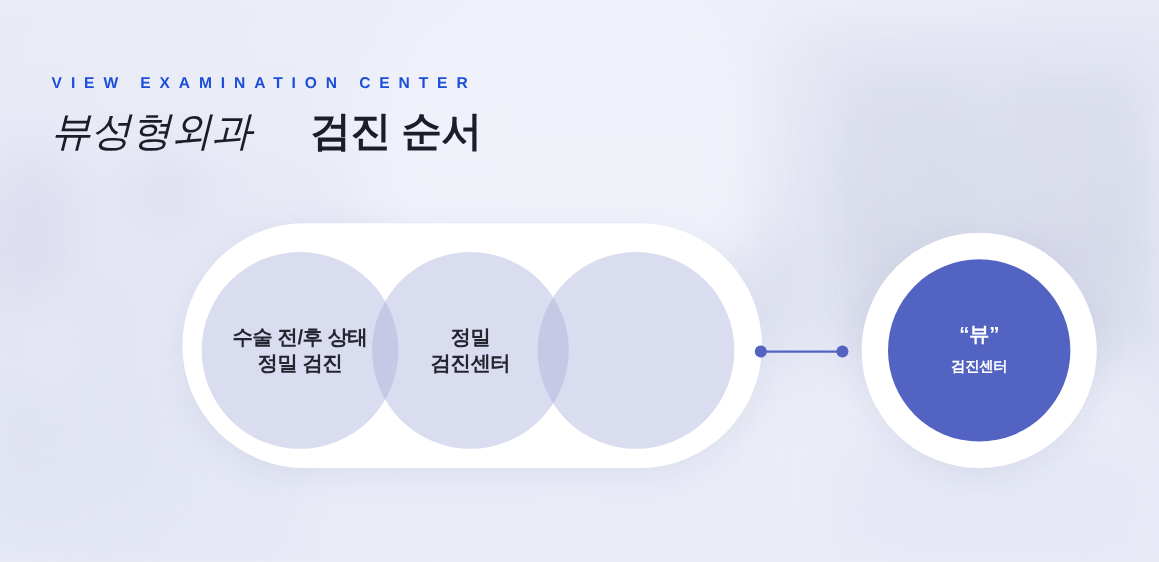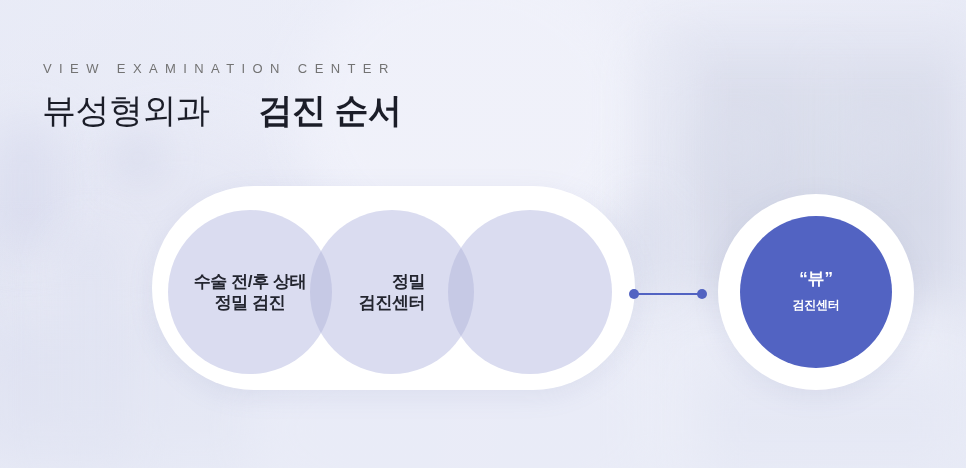--- a/index.html
+++ b/index.html
@@ -79,35 +79,35 @@
     position: absolute; inset: 0;
     background: linear-gradient(180deg, rgba(237,239,249,.45) 0%, rgba(235,237,248,.15) 45%, rgba(233,236,247,.55) 100%);
   }
 
   
   .eyebrow {
     position: absolute;
     left: 43px;
     top: 61px;
     font-size: 13px;
-    font-weight: 400;
+    font-weight: 700;
     letter-spacing: 7.4px;
-    color: #737373;
+    color: #1d4ed8;
     white-space: nowrap;
   }
   .headline {
     position: absolute;
     left: 42px;
     top: 88px;
     font-size: 34px;
     line-height: 44px;
     color: #1b1d28;
     white-space: nowrap;
   }
-  .headline .light { font-weight: 500; letter-spacing: -0.5px; }
+  .headline .light { font-weight: 500; letter-spacing: -0.5px; font-style: italic; }
   .headline .bold  { font-weight: 700; letter-spacing: -0.5px; margin-left: 40px; }
 
   
   .pill {
     position: absolute;
     left: 152px;
     top: 186px;
     width: 483px;
     height: 204px;
     background: #ffffff;
@@ -128,21 +128,21 @@
     text-align: center;
     font-size: 17px;
     line-height: 21px;
     font-weight: 700;
     color: #23252f;
     letter-spacing: -0.4px;
     white-space: nowrap;
     transform: translate(-50%, -50%);
   }
   #lbl1 { left: 250px; top: 292px; }
-  #lbl2 { left: 392px; top: 292px; text-align: right; }
+  #lbl2 { left: 392px; top: 292px; }
   #lbl3 { left: 530px; top: 292px; }
 
   
   .connector {
     position: absolute;
     left: 628px;
     top: 286px;
     width: 80px;
     height: 12px;
   }

